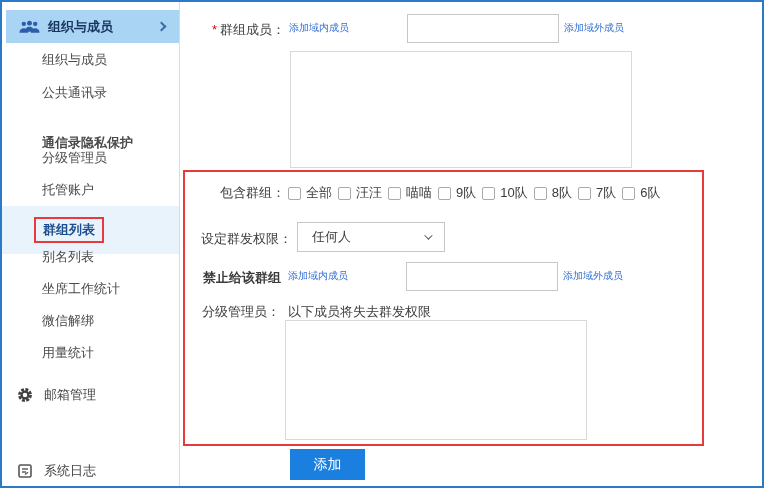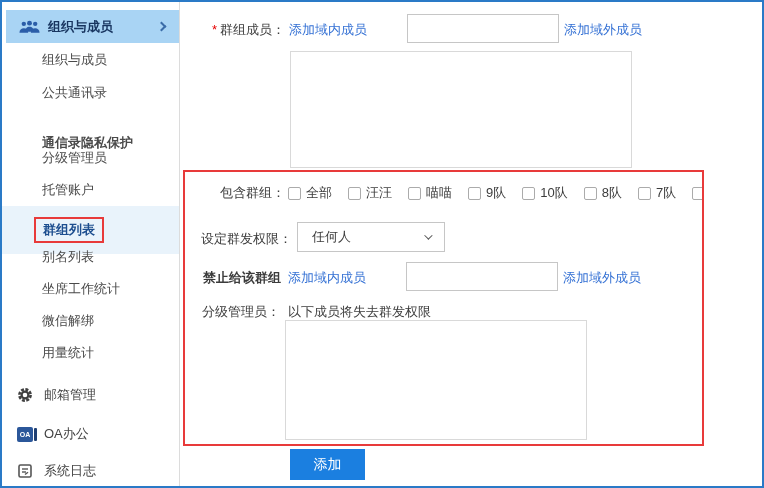--- a/index.html
+++ b/index.html
@@ -31,28 +31,28 @@
   }
   
   .gear-svg, .log-svg, .users-svg { display:block; }
   .oa-icon { position:relative; width:16px; height:15px; background:#2b579a; border-radius:2px;
     color:#fff; font-size:7px; font-weight:bold; display:flex; align-items:center; justify-content:center; }
   .oa-icon::after { content:""; position:absolute; right:-4px; top:1px; width:3px; height:13px; background:#1e3f73; border-radius:1px; }
   
   .main { position:absolute; left:178px; top:0; right:0; bottom:0; background:#fff; }
   .flabel { position:absolute; font-size:13px; color:#3c3c3c; text-align:right; width:95px; }
   .req { color:#e60000; margin-right:3px; font-size:13px; }
-  .blue-link { position:absolute; font-size:13px; color:#3370d4; text-decoration:none; cursor:pointer; }
+  .blue-link { position:absolute; font-size:10px; color:#3370d4; text-decoration:none; cursor:pointer; }
   .txt-input { position:absolute; border:1px solid #c6c6c6; background:#fff; height:29px; font-size:13px; padding:0 6px; outline:none; }
   .big-area { position:absolute; border:1px solid #d9d9d9; background:#fff; resize:none; font-size:13px; padding:4px; outline:none; }
   .red-box {
     position:absolute; left:3px; top:168px; width:521px; height:276px;
     border:2px solid #e83a3a; overflow:hidden;
   }
-  .cb-row { position:absolute; left:103px; top:12px; display:flex; gap:16px; white-space:nowrap; }
+  .cb-row { position:absolute; left:103px; top:12px; display:flex; gap:6px; white-space:nowrap; }
   .cb-item { display:flex; align-items:center; gap:5px; font-size:13px; color:#3c3c3c; cursor:pointer; }
   .cb-box { width:13px; height:13px; border:1px solid #ababab; border-radius:2px; background:#fff; flex:0 0 auto; }
   .select-box {
     position:absolute; left:112px; top:50px; width:148px; height:30px;
     border:1px solid #c6c6c6; background:#fff; display:flex; align-items:center;
     font-size:13px; color:#3c3c3c; padding:0 14px; cursor:pointer;
   }
   .select-chev { margin-left:auto; width:6px; height:6px; border-right:1.6px solid #555; border-bottom:1.6px solid #555; transform:rotate(45deg) translateY(-2px); }
   .submit-btn {
     position:absolute; left:110px; top:447px; width:75px; height:31px;
@@ -118,26 +118,20 @@
     <div class="side-row parent-row" style="top:377px;">
       <span class="icon-box">
         <svg class="gear-svg" width="16" height="16" viewBox="0 0 16 16">
           <circle cx="8" cy="8" r="5.6" fill="none" stroke="#404040" stroke-width="2.6" stroke-dasharray="2.9 1.45"></circle>
           <circle cx="8" cy="8" r="3.4" fill="none" stroke="#404040" stroke-width="2.2"></circle>
         </svg>
       </span>
       <span>邮箱管理</span>
     </div>
 
-    <div class="side-row parent-row" style="top:416px;">
-      <span class="icon-box">
-        <span class="oa-icon">OA</span>
-      </span>
-      <span>OA办公</span>
-    </div>
 
     <div class="side-row parent-row" style="top:453px;">
       <span class="icon-box">
         <svg class="log-svg" width="14" height="14" viewBox="0 0 14 14">
           <rect x="1" y="1" width="12" height="12" rx="1.5" fill="none" stroke="#555" stroke-width="1.6"></rect>
           <line x1="4" y1="5" x2="10" y2="5" stroke="#555" stroke-width="1.4"></line>
           <line x1="4" y1="8" x2="8" y2="8" stroke="#555" stroke-width="1.4"></line>
           <line x1="7" y1="10.5" x2="10" y2="8.2" stroke="#555" stroke-width="1.4"></line>
         </svg>
       </span>

